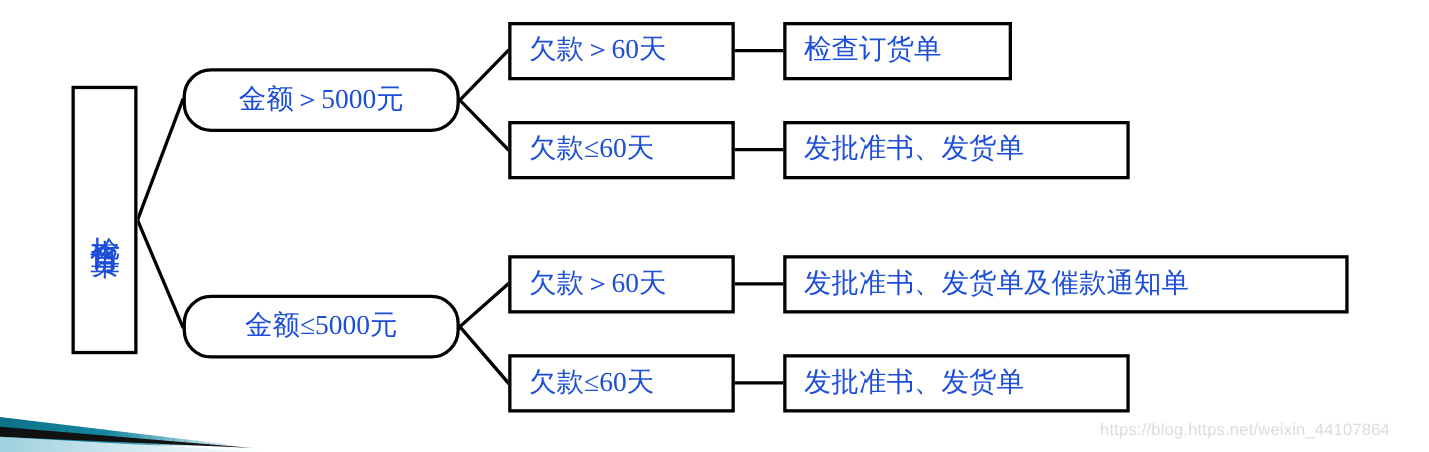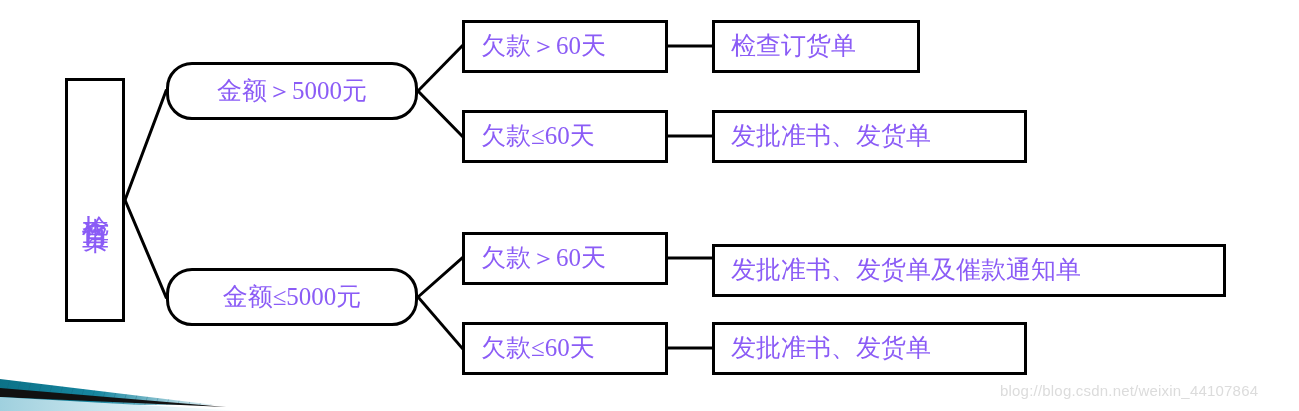--- a/index.html
+++ b/index.html
@@ -24,21 +24,21 @@
     height: 411px;
   }
   
   .node {
     position: absolute;
     box-sizing: border-box;
     background: #ffffff;
     border: 3px solid #000000;
     display: flex;
     align-items: center;
-    color: #8b5cf6;
+    color: #1d4ed8;
     line-height: 1.05;
     white-space: nowrap;
   }
   .node.center {
     justify-content: center;
   }
   .node.left {
     justify-content: flex-start;
     padding-left: 16px;
   }
@@ -85,21 +85,21 @@
   .cond2.r4 { top: 322px; }
 
   
   .result {
     left: 712px;
     height: 53px;
     font-size: 25px;
   }
   .result.r1 { top: 20px;  width: 208px; }
   .result.r2 { top: 110px; width: 315px; }
-  .result.r3 { top: 244px; width: 514px; }
+  .result.r3 { top: 232px; width: 514px; }
   .result.r4 { top: 322px; width: 315px; }
 
   
   #corner-wedge {
     position: absolute;
     left: 0;
     bottom: 0;
     width: 245px;
     height: 36px;
     pointer-events: none;
@@ -199,15 +199,15 @@
     </defs>
 
     <polygon points="0,4 0,30 215,30" fill="url(#wedgeGrad)"></polygon>
     <polygon points="0,4 0,30 215,30" fill="url(#stripes)" opacity="0.5"></polygon>
 
     <polygon points="0,13 0,22 226,32 238,33" fill="#111111"></polygon>
 
     <polygon points="0,22 0,36 245,36" fill="url(#wedgeGradLower)"></polygon>
   </svg>
 
-  <div id="watermark">blog://blog.csdn.net/weixin_44107864</div>
+  <div id="watermark">https://blog.https.net/weixin_44107864</div>
 
 </div>
 
 </body></html>

